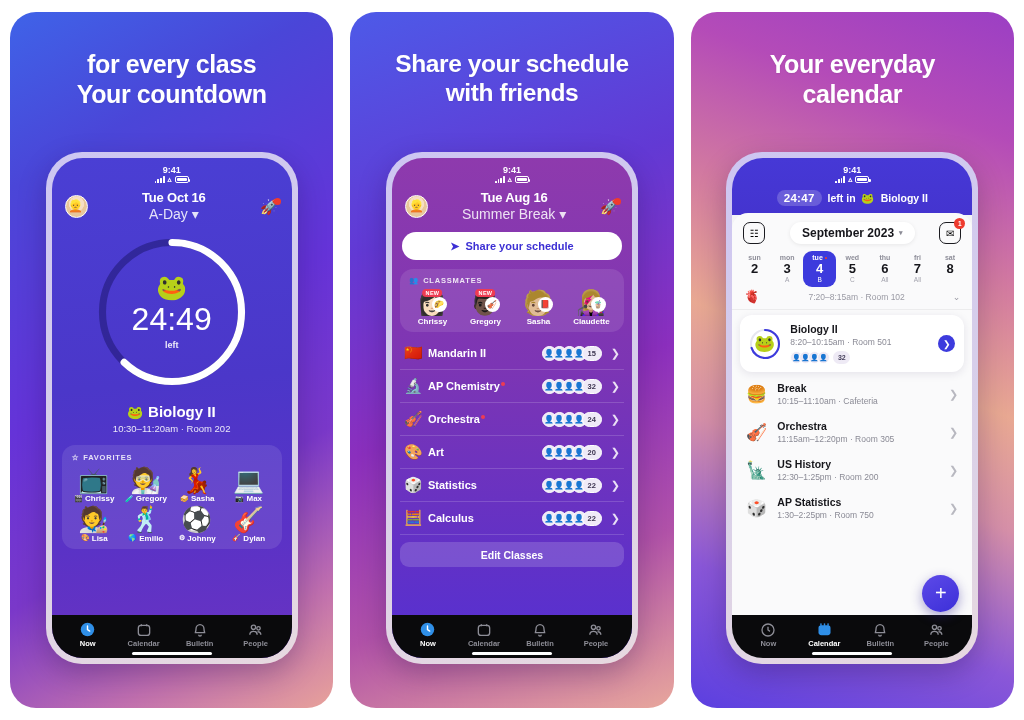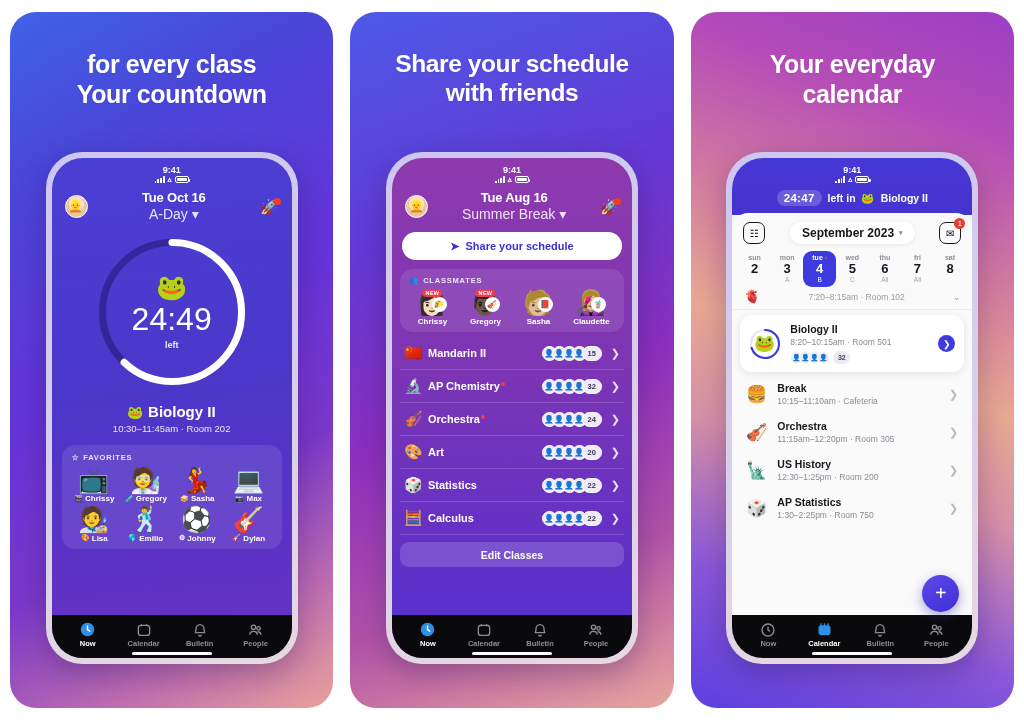--- a/index.html
+++ b/index.html
@@ -209,21 +209,21 @@
             <div class="ring-time">24:49</div>
             <div class="ring-left">left</div>
           </div>
         </div>
 
         <div class="cur-class">
           <div class="name">
             <span class="em">🐸</span>
             <span>Biology II</span>
           </div>
-          <div class="when">10:30–11:45am · Room 202</div>
+          <div class="when">10:30–11:20am · Room 202</div>
         </div>
 
         <div class="fav-card">
           <div class="fav-head">
             <span>☆</span>
             <span>FAVORITES</span>
           </div>
           <div class="fav-grid" id="fav-grid">
               <div class="fav-cell">
                 <div class="fav-emoji">📺</div>

